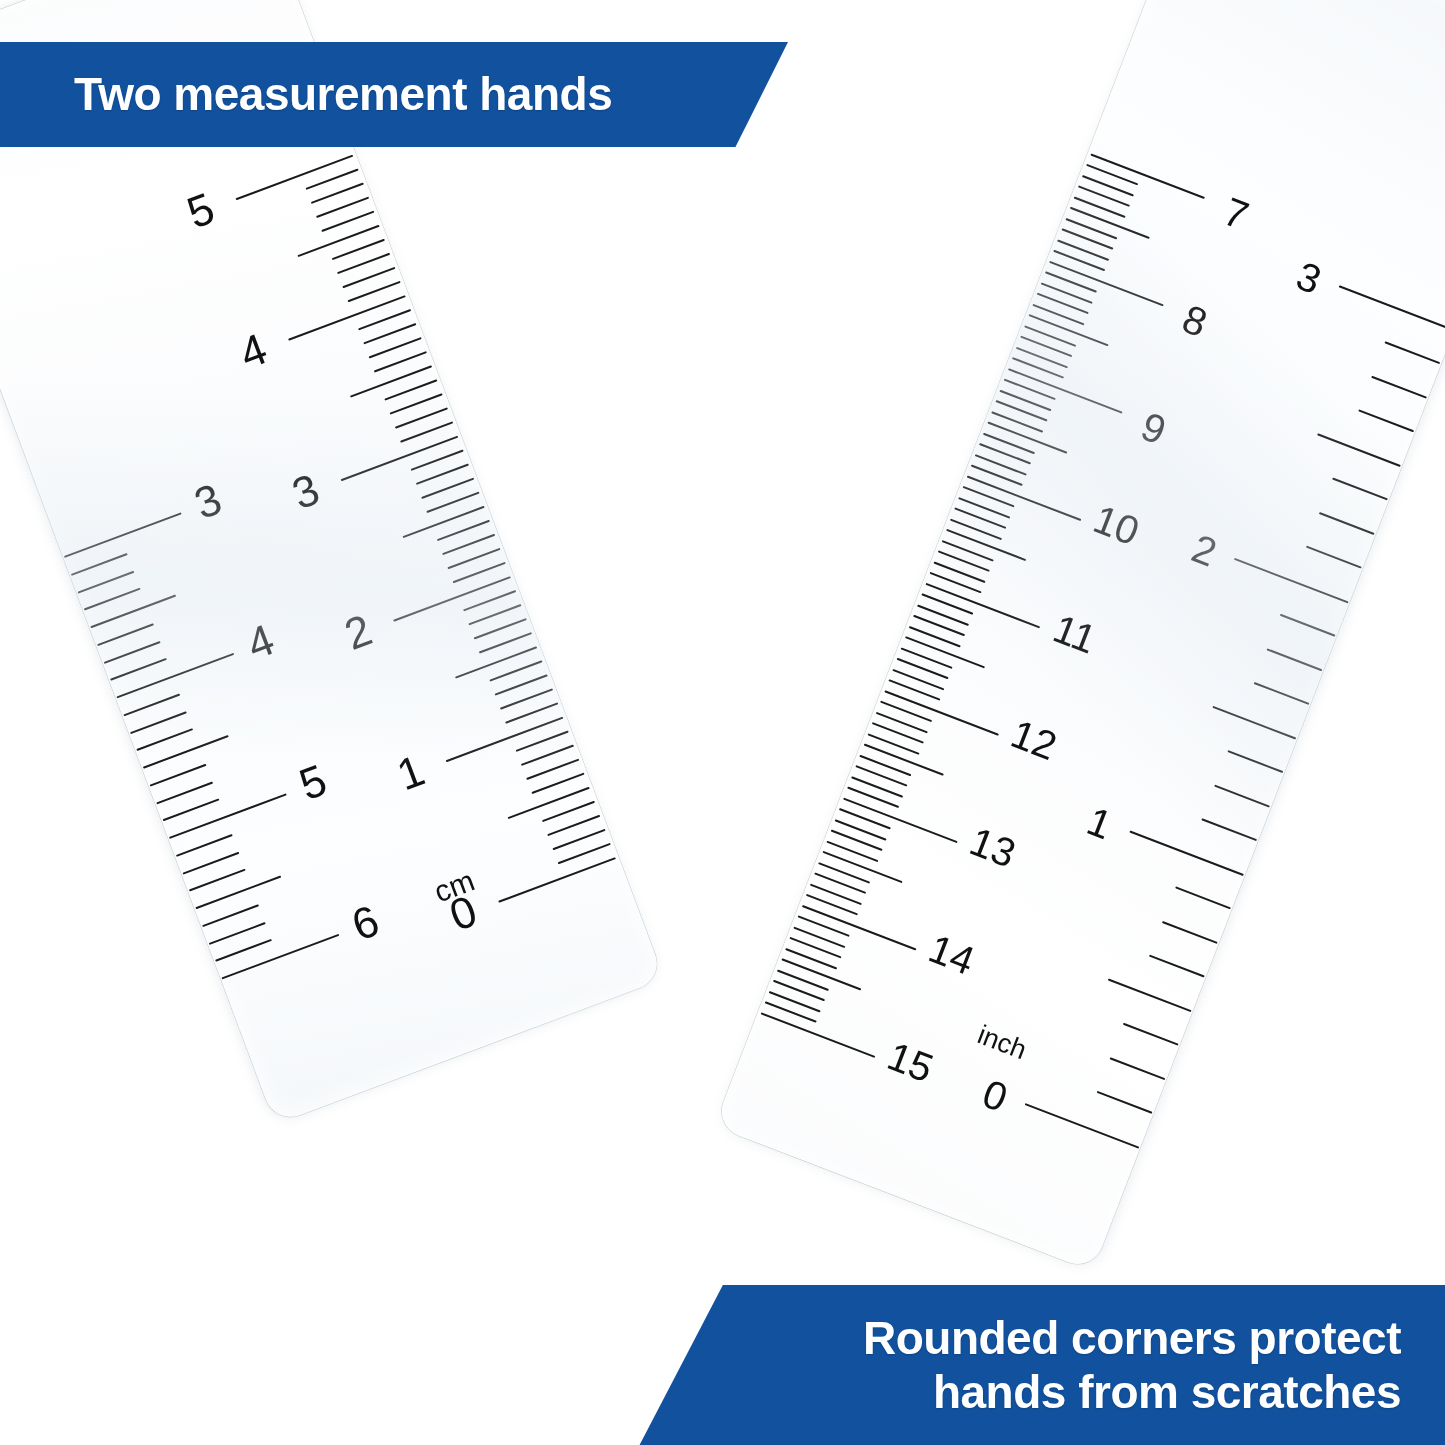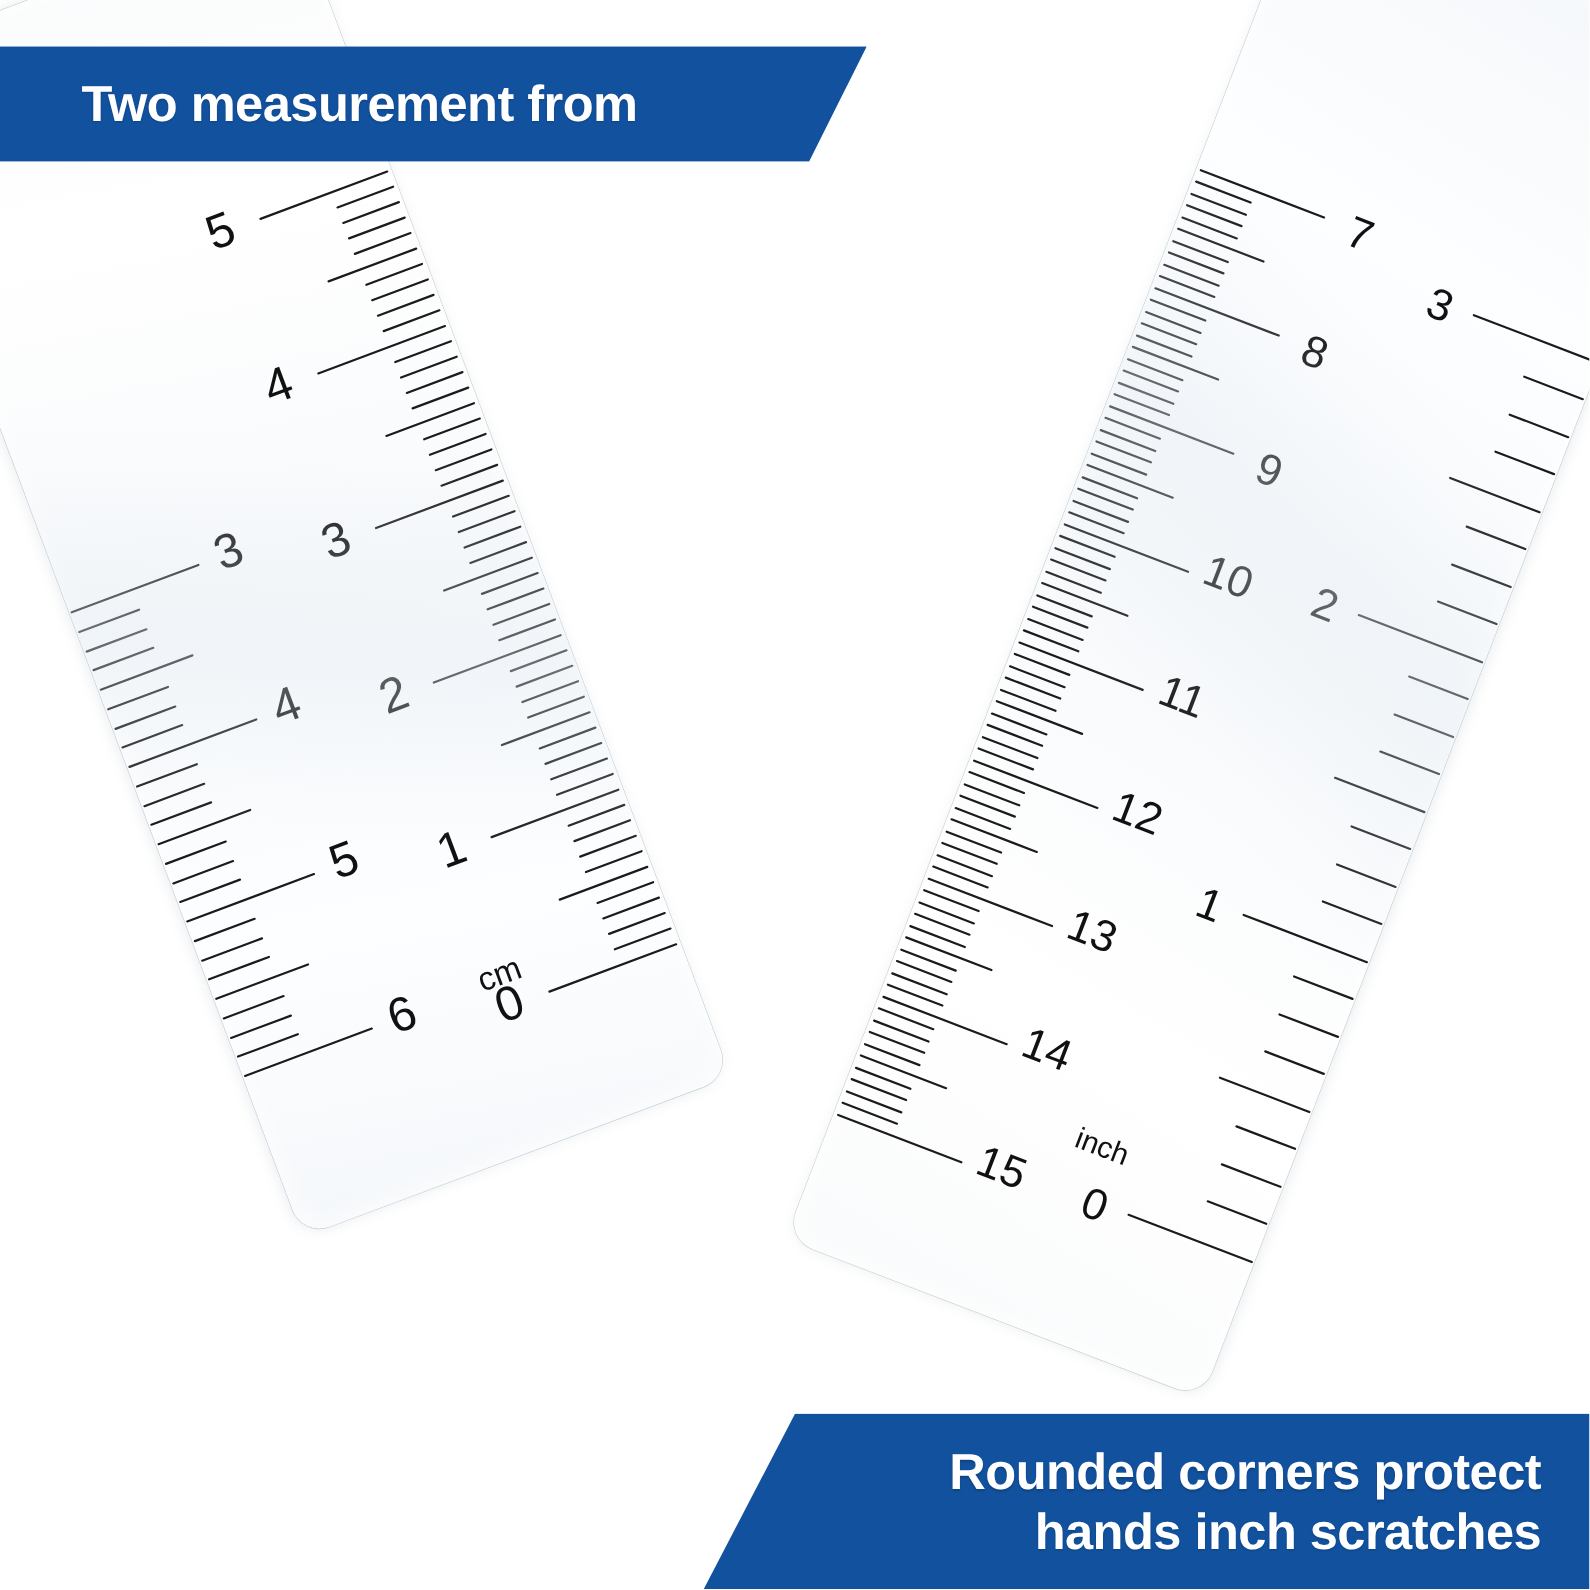--- a/index.html
+++ b/index.html
@@ -326,21 +326,21 @@
         <div class="num numcm" style="left: 453px; top: 139.725px;">12</div>
         <div class="num numcm" style="left: 568px; top: 139.725px;">11</div>
         <div class="num numcm" style="left: 683px; top: 139.725px;">10</div>
         <div class="num numcm" style="left: 798px; top: 139.725px;">9</div>
         <div class="num numcm" style="left: 913px; top: 139.725px;">8</div>
         <div class="num numcm" style="left: 1028px; top: 139.725px;">7</div>
       </div>
   </div>
 
   <div class="banner" id="banner-top">
-    <div class="btext">Two measurement from</div>
+    <div class="btext">Two measurement hands</div>
   </div>
 
   <div class="banner" id="banner-bottom">
     <div class="btext">Rounded corners protect
-hands inch scratches</div>
+hands from scratches</div>
   </div>
 
 </div>
 
 </body></html>

